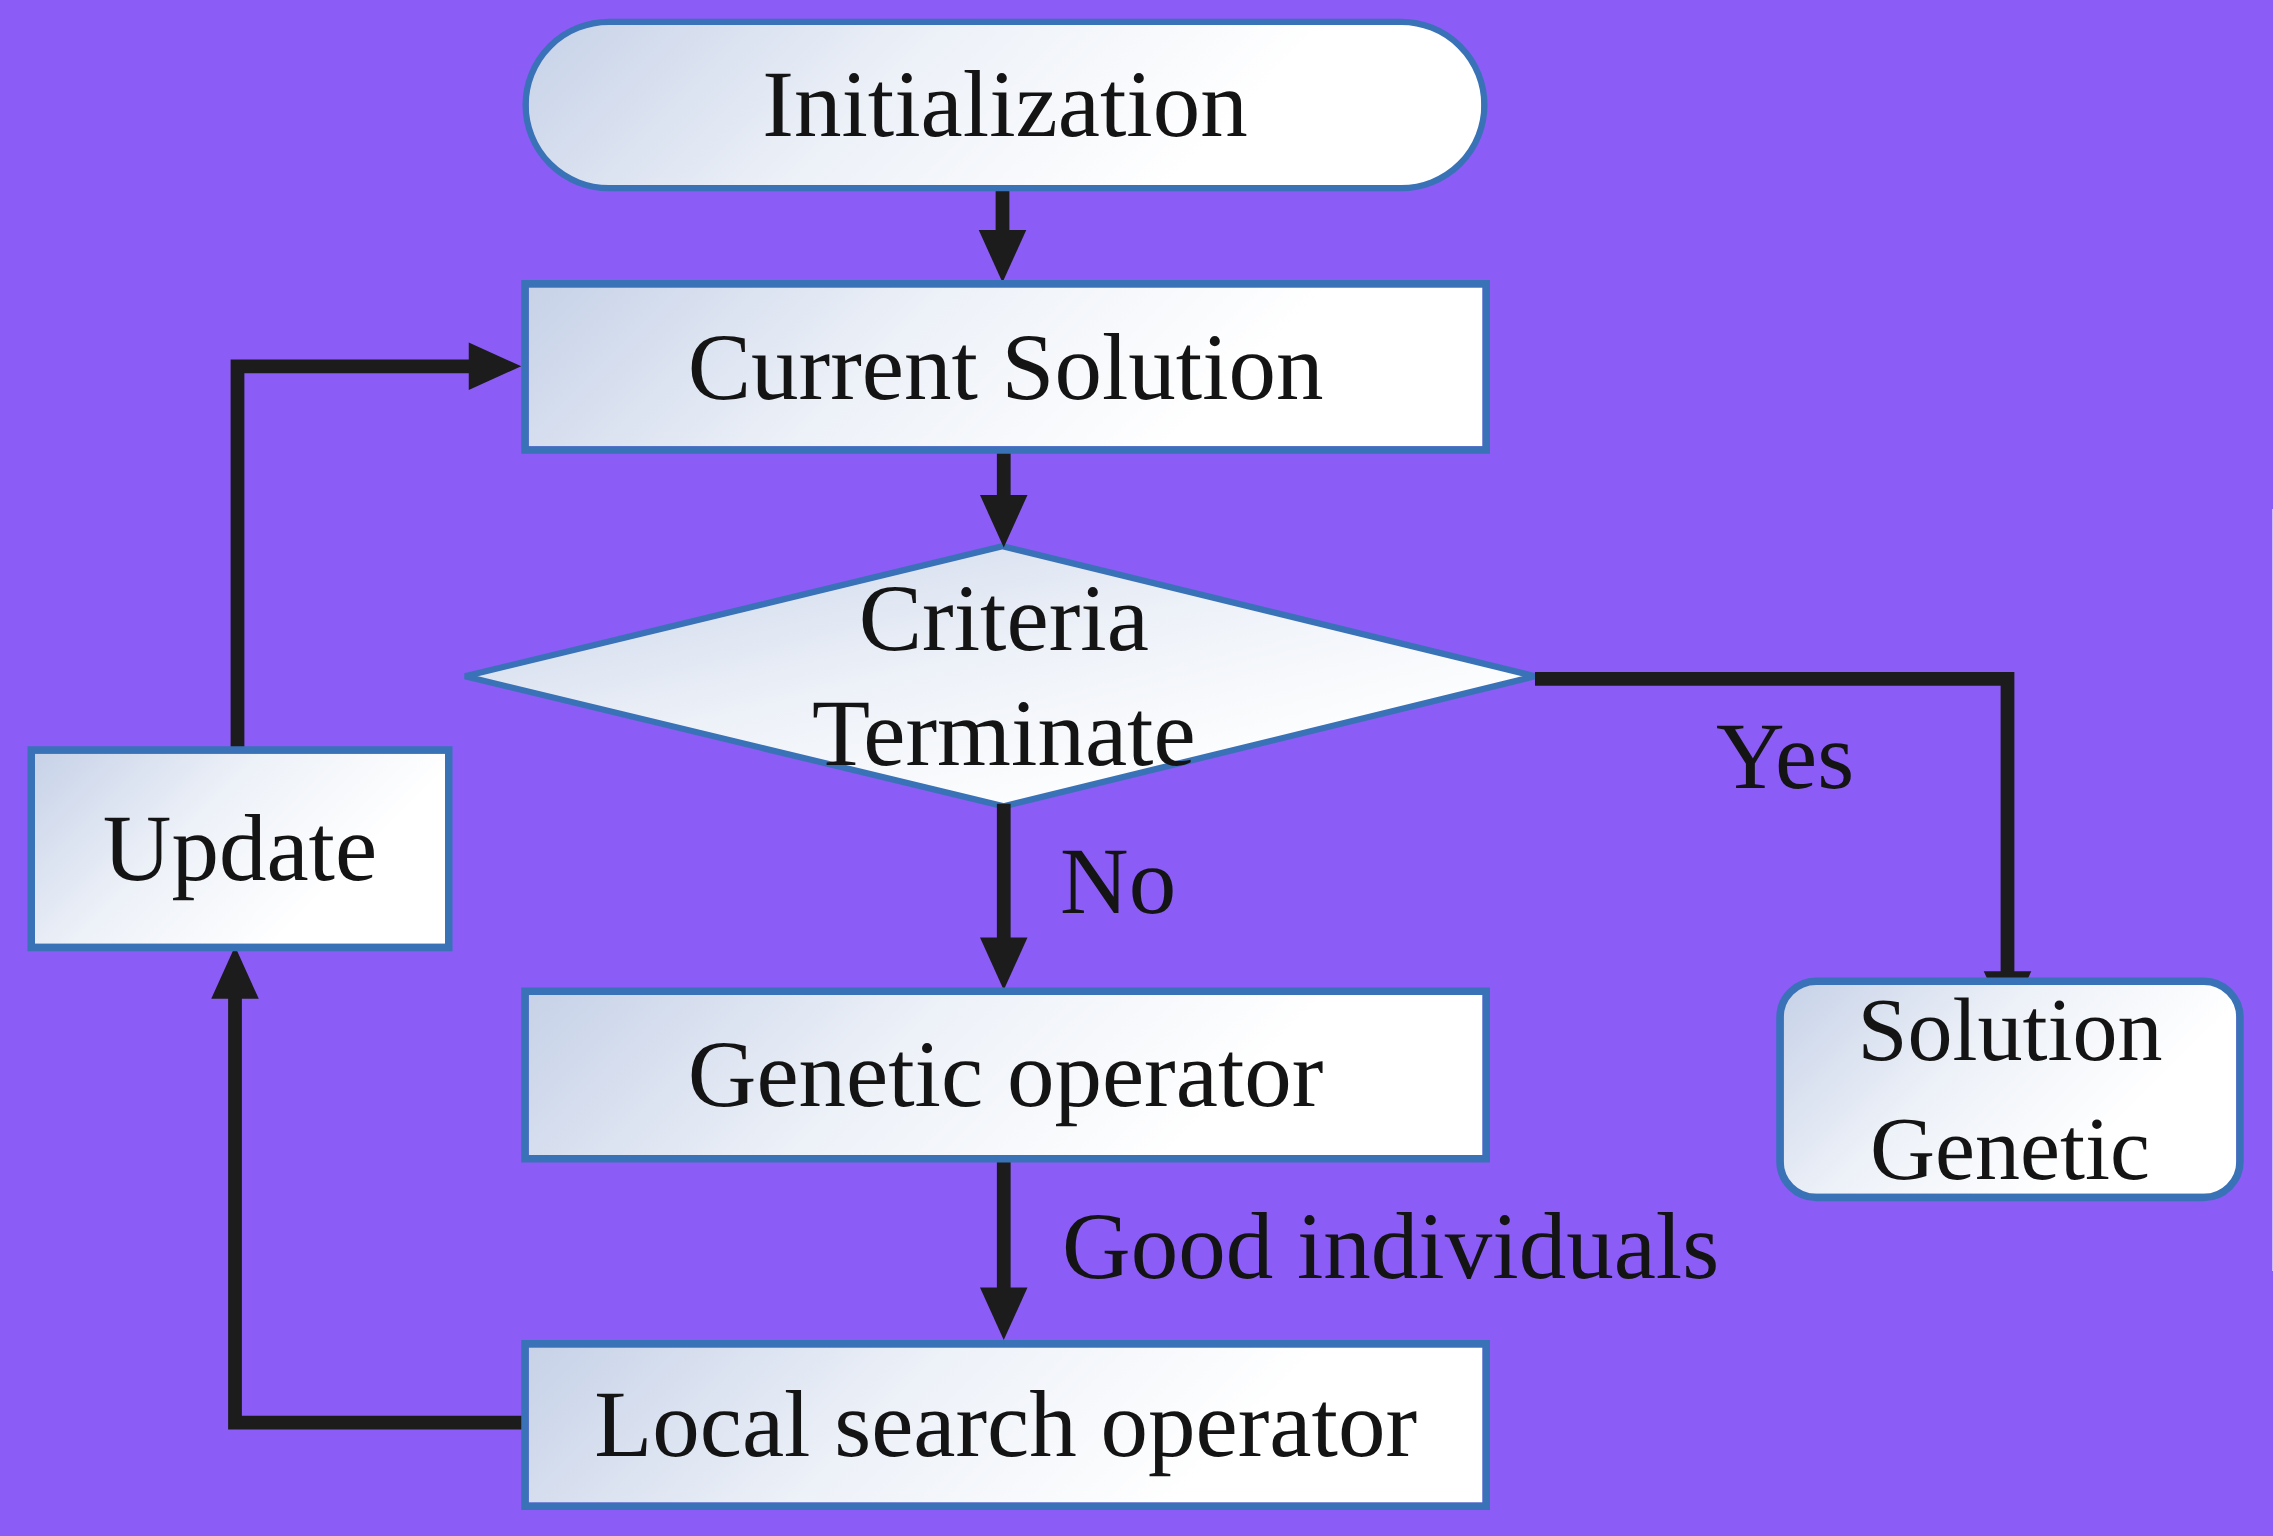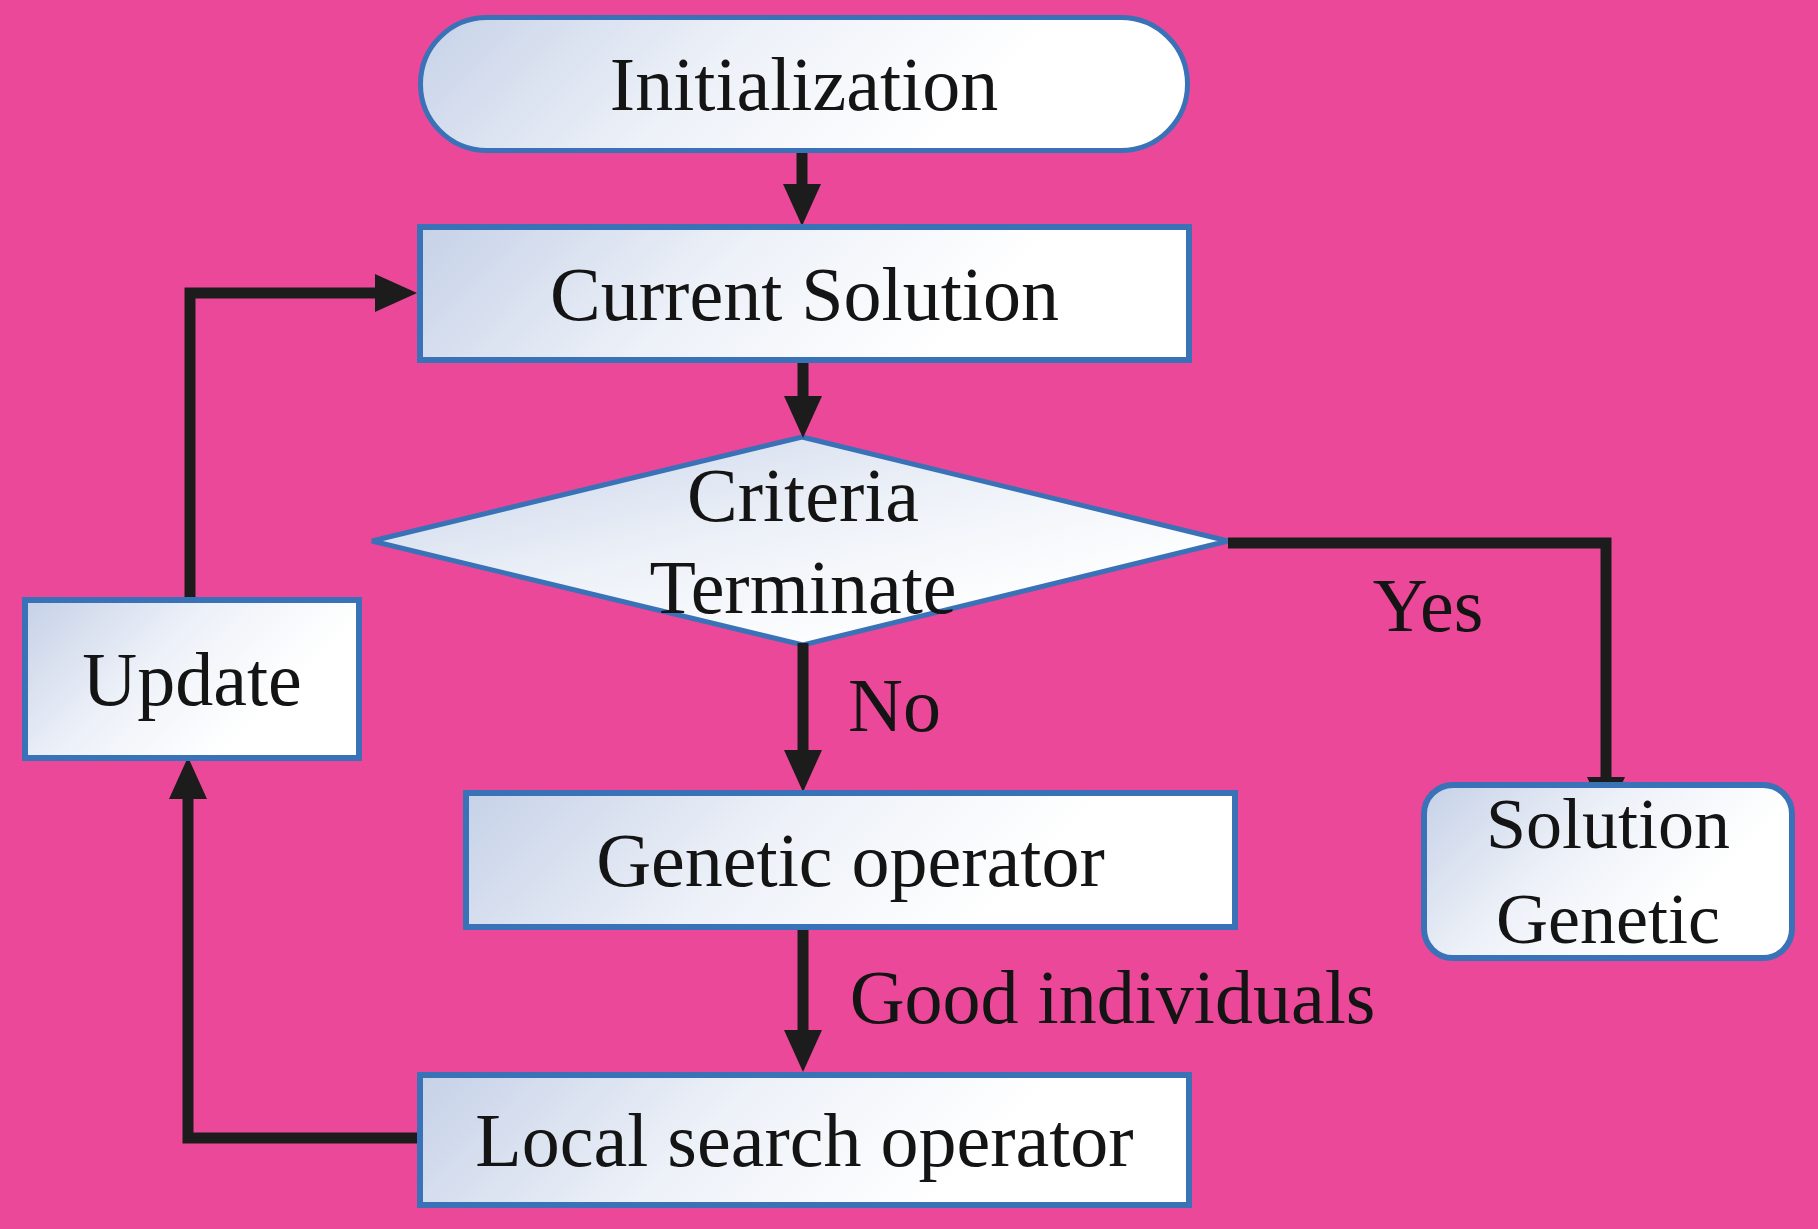--- a/index.html
+++ b/index.html
@@ -7,21 +7,21 @@
     --arrow:#1c1c1c;
     --fill-light:#c7d2e8;
     --fill-mid:#edf1f8;
     --fill-white:#ffffff;
     --text:#141414;
   }
   html,body{margin:0;padding:0;background:#ffffff;}
   .canvas{
     position:relative;
     width:1818px;height:1229px;
-    background:#ec4899;
+    background:#8b5cf6;
     font-family:"Liberation Serif","DejaVu Serif",serif;
     color:var(--text);
     overflow:hidden;
   }
   .layer{position:absolute;left:0;top:0;width:1818px;height:1229px;}
   .node{
     position:absolute;
     box-sizing:border-box;
     display:flex;flex-direction:column;
     align-items:center;justify-content:center;
@@ -105,21 +105,21 @@
 
   <div class="node" style="left:417px;top:224px;width:775px;height:139px;">
     <span class="node-label">Current Solution</span>
   </div>
 
   <div class="diamond-text" style="left:500px;top:448px;width:606px;height:186px;">
     <span class="node-label">Criteria</span>
     <span class="node-label">Terminate</span>
   </div>
 
-  <div class="node" style="left:417px;top:790px;width:775px;height:140px;margin-left:46px;">
+  <div class="node" style="left:417px;top:790px;width:775px;height:140px;">
     <span class="node-label">Genetic operator</span>
   </div>
 
   <div class="node" style="left:417px;top:1072px;width:775px;height:136px;">
     <span class="node-label">Local search operator</span>
   </div>
 
   <div class="node" style="left:22px;top:597px;width:340px;height:164px;">
     <span class="node-label">Update</span>
   </div>

